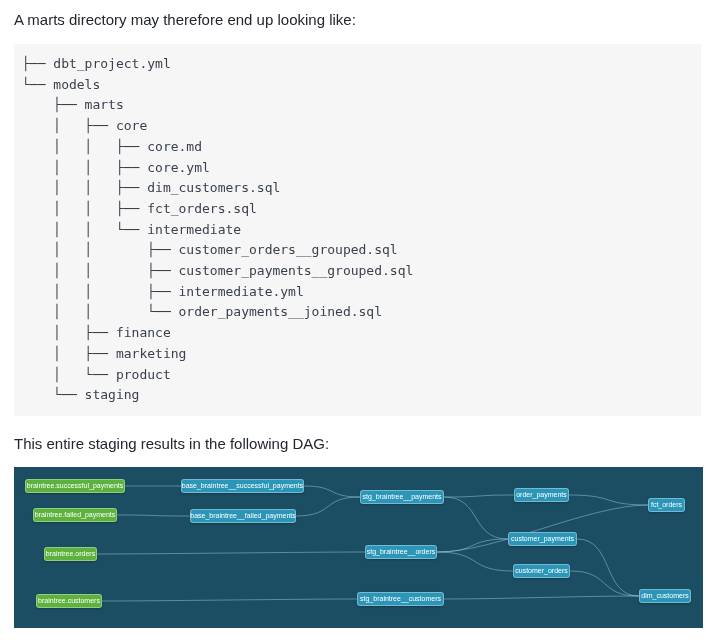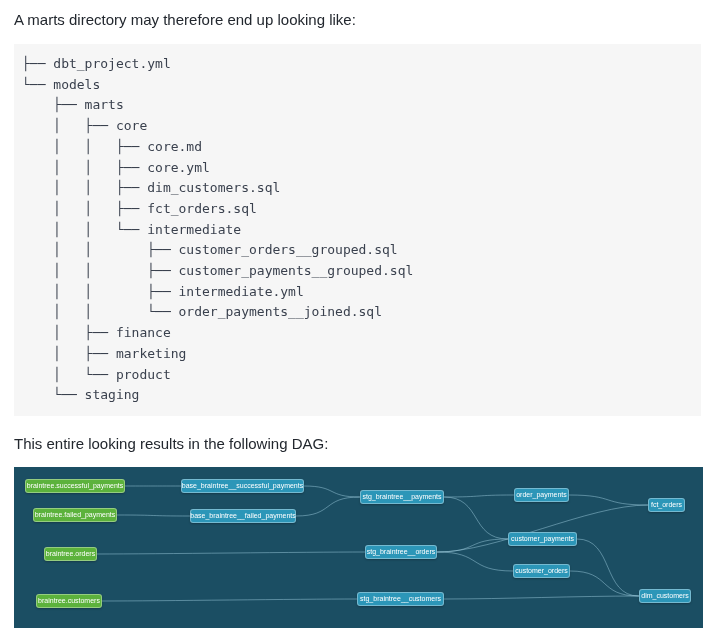--- a/index.html
+++ b/index.html
@@ -77,21 +77,21 @@
     │   │   └── intermediate
     │   │       ├── customer_orders__grouped.sql
     │   │       ├── customer_payments__grouped.sql
     │   │       ├── intermediate.yml
     │   │       └── order_payments__joined.sql
     │   ├── finance
     │   ├── marketing
     │   └── product
     └── staging</pre>
 
-  <p class="para second">This entire looking results in the following DAG:</p>
+  <p class="para second">This entire staging results in the following DAG:</p>
 
   <div class="dag" id="dag">
     <svg id="dag-edges" width="689" height="161" viewBox="0 0 689 161">
         <path d="M 111 19 C 144.6 19, 133.4 19, 167 19" class="edge"></path>
         <path d="M 103 48 C 146.8 48, 132.2 49, 176 49" class="edge"></path>
         <path d="M 290 19 C 323.6 19, 312.4 30, 346 30" class="edge"></path>
         <path d="M 282 49 C 320.4 49, 307.6 30, 346 30" class="edge"></path>
         <path d="M 83 87 C 143 87, 291 85, 351 85" class="edge"></path>
         <path d="M 88 134 C 148 134, 283 132, 343 132" class="edge"></path>
         <path d="M 430 30 C 472 30, 458 28, 500 28" class="edge"></path>

